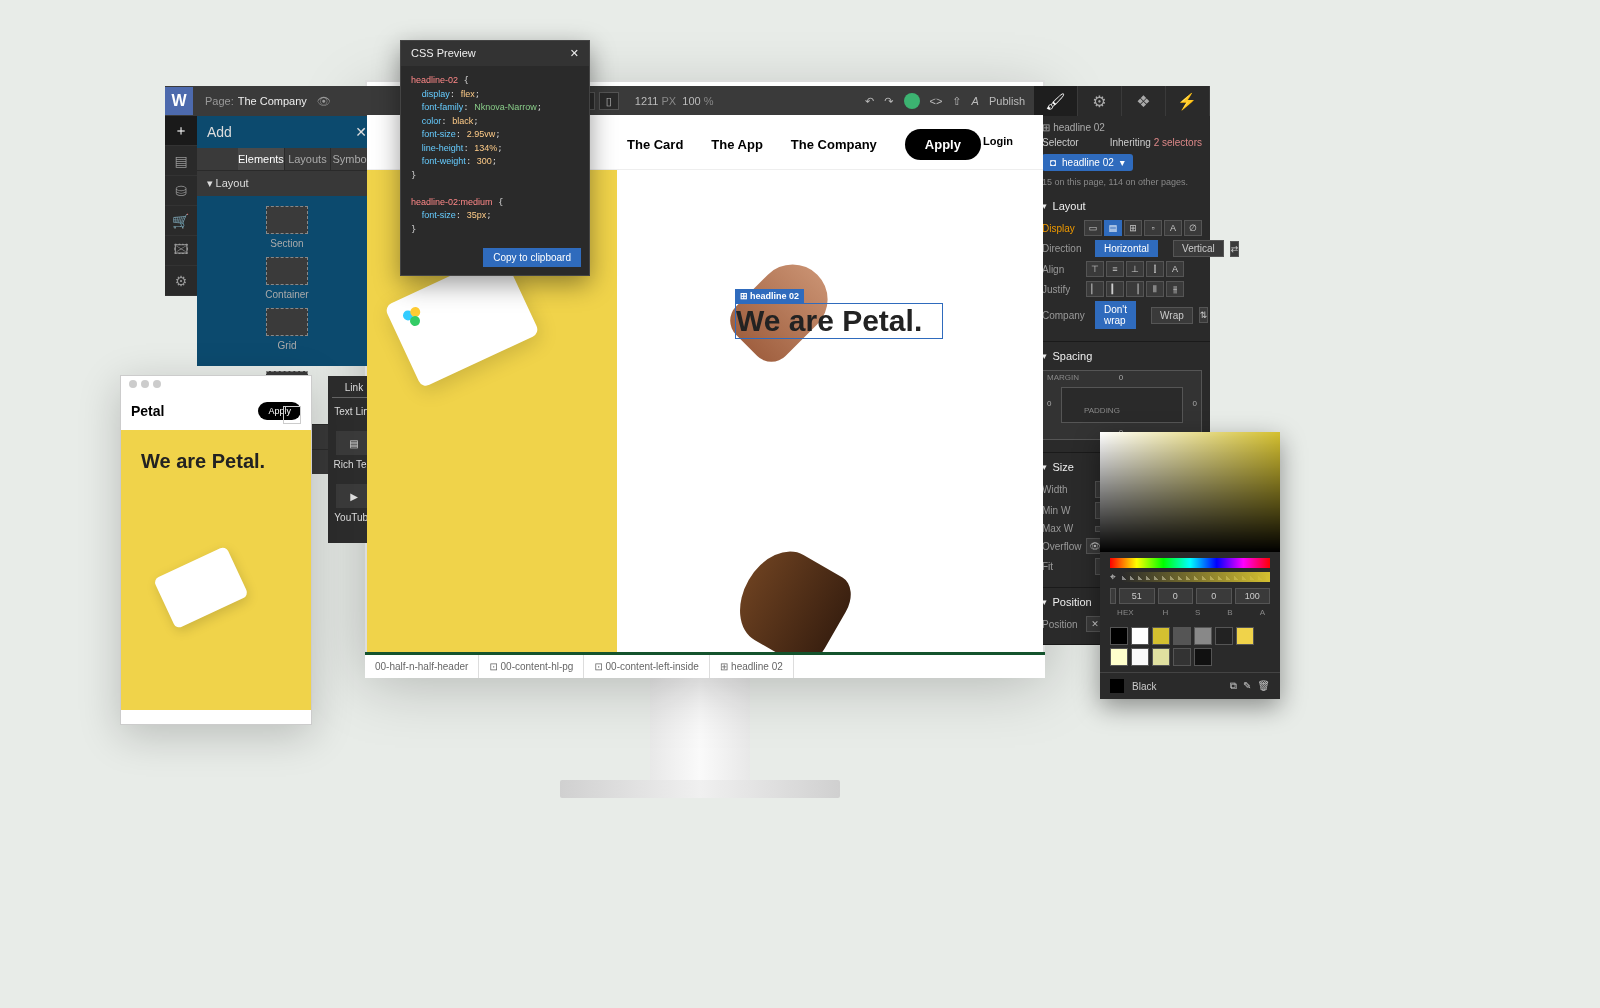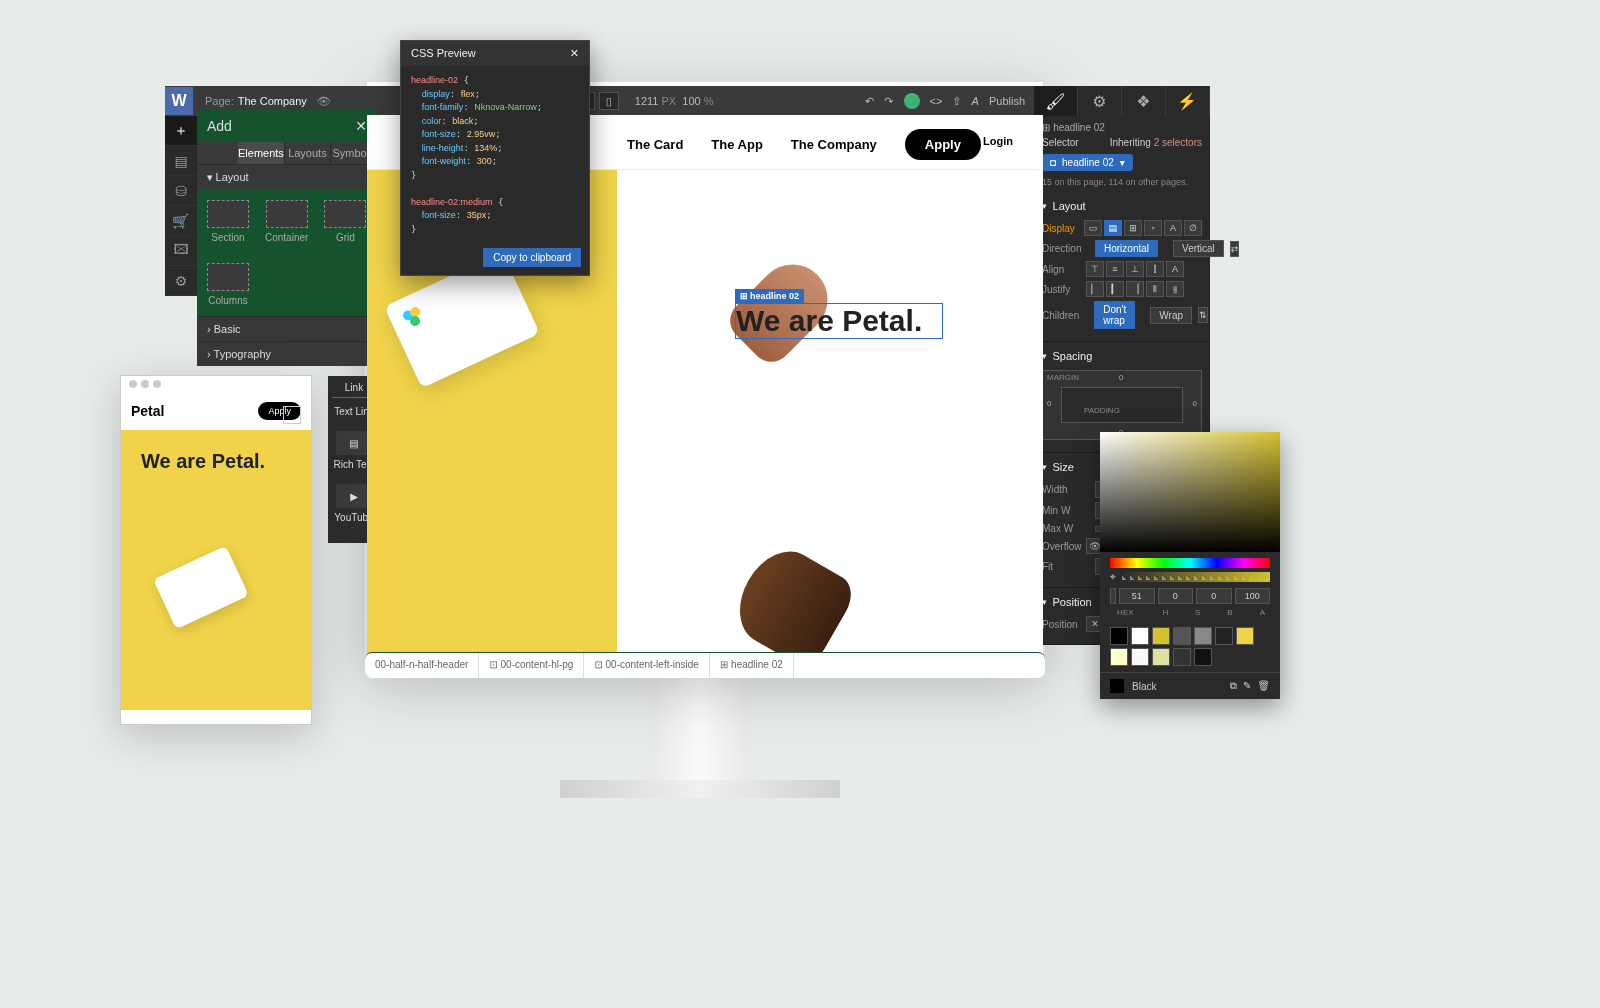--- a/index.html
+++ b/index.html
@@ -52,44 +52,44 @@
 .box-model .margin-lbl { top: 2px; left: 4px; }
 .box-inner { position: absolute; left: 18px; right: 18px; top: 16px; bottom: 16px; background: #2a2a2a; border: 1px solid #555; }
 .box-model .padding-lbl { left: 22px; top: 18px; }
 .box-model .v { position: absolute; font-size: 8px; color: #aaa; }
 
 
 .rail { position: absolute; left: 165px; top: 116px; width: 32px; height: 180px; background: #2a2a2a; display: flex; flex-direction: column; }
 .rail div { width: 32px; height: 30px; display: flex; align-items: center; justify-content: center; color: #999; font-size: 14px; border-bottom: 1px solid #333; cursor: pointer; }
 
 
-.add-panel { position: absolute; left: 197px; top: 110px; width: 180px; height: 250px; background: #14532d; color: #ddd; font-size: 11px; }
+.add-panel { position: absolute; left: 197px; top: 116px; width: 180px; height: 250px; background: #0c4a6e; color: #ddd; font-size: 11px; }
 .add-panel .header { display: flex; justify-content: space-between; padding: 8px 10px; font-size: 14px; }
 .add-panel .tabs { display: flex; background: #3a3a3a; }
 .add-panel .tabs div { flex: 1; text-align: center; padding: 5px 0; color: #aaa; border-right: 1px solid #2a2a2a; }
 .add-panel .tabs div.active { background: #4a4a4a; color: #fff; margin-left: 41px; }
 .add-panel .cat { padding: 6px 10px; background: #383838; border-top: 1px solid #2a2a2a; }
-.add-panel .grid { display: flex; gap: 16px; padding: 10px; }
+.add-panel .grid { display: flex; gap: 8px; padding: 10px; flex-direction: column; }
 .add-item { display: flex; flex-direction: column; align-items: center; gap: 4px; color: #aaa; font-size: 10px; }
 .add-item .thumb { width: 42px; height: 28px; border: 1px dashed #888; background: #3a3a3a; }
 
 
 .link-panel { position: absolute; left: 328px; top: 376px; width: 52px; background: #2c2c2c; color: #ddd; font-size: 10px; text-align: center; padding: 6px 4px; }
 .link-panel .hdr { border-bottom: 1px solid #666; padding-bottom: 4px; margin-bottom: 8px; }
 .link-panel .item { margin-bottom: 14px; display: flex; flex-direction: column; align-items: center; gap: 4px; }
 .link-panel .iconbox { width: 36px; height: 24px; background: #3a3a3a; display: flex; align-items: center; justify-content: center; }
 .canvas { position: absolute; left: 367px; top: 115px; width: 676px; height: 540px; background: #fff; overflow: hidden; font-weight: bold; }
 .canvas .yellowblock { position: absolute; left: 0; top: 55px; width: 250px; height: 490px; background: #f0d34a; }
 .canvas .card-img { position: absolute; left: 30px; top: 160px; width: 130px; height: 90px; background: #fff; border-radius: 8px; transform: rotate(-25deg); box-shadow: 0 6px 20px rgba(0,0,0,.15); }
 .canvas .headline-tag { position: absolute; left: 368px; top: 174px; background: #2f6bbd; color: #fff; font-size: 9px; padding: 2px 5px; }
 .canvas .headline { position: absolute; left: 368px; top: 188px; font-size: 30px; color: #222; border: 1px solid #2f6bbd; padding-right: 20px; }
 .canvas .bodytext { position: absolute; left: 368px; top: 248px; width: 230px; font-size: 12px; color: #aaa; line-height: 1.5; }
 
 
-.bcrumb { position: absolute; left: 365px; top: 652px; width: 680px; height: 26px; background: #fff; border-top: 1px solid #14532d; display: flex; font-size: 10px; color: #666; border-radius: 7px; }
+.bcrumb { position: absolute; left: 365px; top: 652px; width: 680px; height: 26px; background: #fff; border-top: 3px solid #14532d; display: flex; font-size: 10px; color: #666; }
 .bcrumb div { padding: 6px 10px; border-right: 1px solid #ddd; position: relative; }
 
 
 .css-popup { position: absolute; left: 400px; top: 40px; width: 190px; background: #2a2a2a; color: #ccc; font-size: 10px; border: 1px solid #444; box-shadow: 0 8px 24px rgba(0,0,0,.4); z-index: 10; }
 .css-popup .hdr { display: flex; justify-content: space-between; padding: 6px 10px; background: #333; color: #eee; font-size: 11px; }
 .css-popup pre { padding: 8px 10px; font-family: Menlo, monospace; font-size: 9px; line-height: 1.5; white-space: pre-wrap; }
 .css-popup pre .k { color: #6cf; }
 .css-popup pre .v { color: #fc8; }
 .css-popup pre .cl { color: #f88; }
 .css-popup pre .cl2 { color: #8c8; }
@@ -210,21 +210,21 @@
       <span class="insp-label">Justify</span>
       <div class="btn-group">
         <div class="btn-small">▏</div>
         <div class="btn-small">▎</div>
         <div class="btn-small">▕</div>
         <div class="btn-small">⫴</div>
         <div class="btn-small">⫵</div>
       </div>
     </div>
     <div class="insp-row">
-      <span class="insp-label">Children</span>
+      <span class="insp-label">Company</span>
       <div class="btn-text active">Don't wrap</div>
       <div class="btn-text">Wrap</div>
       <div class="btn-small">⇅</div>
     </div>
   </div>
 
   <div class="insp-section">
     <div class="insp-header">Spacing</div>
     <div class="box-model">
       <span class="lbl margin-lbl">MARGIN</span>

